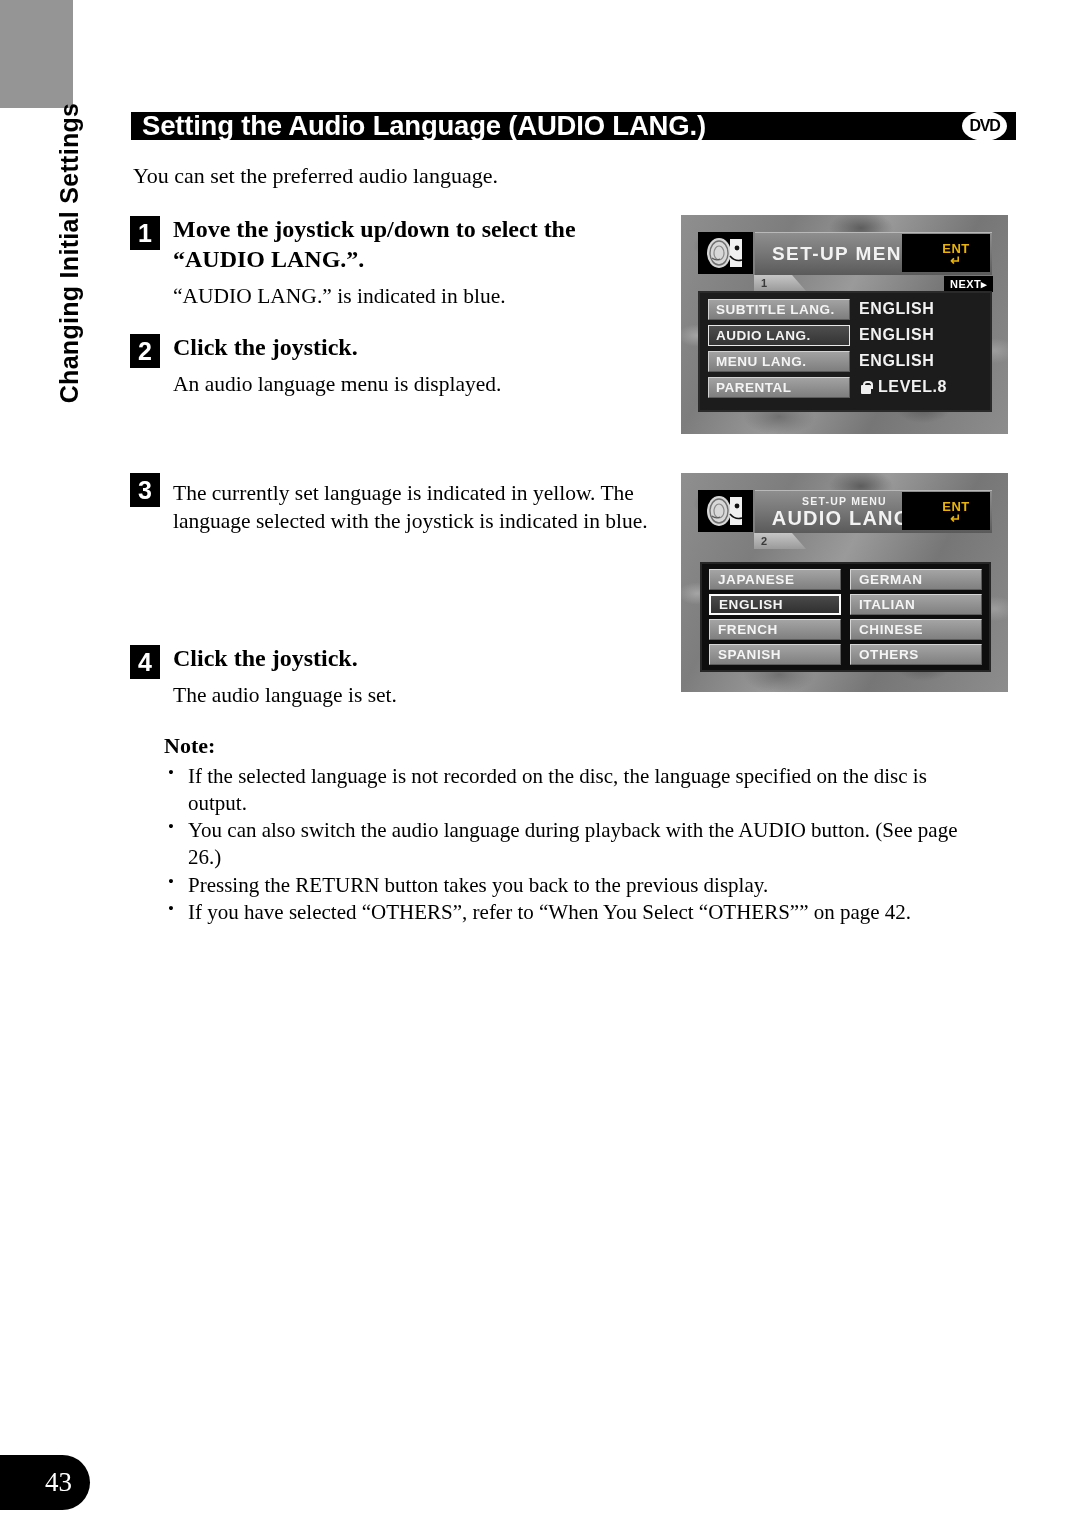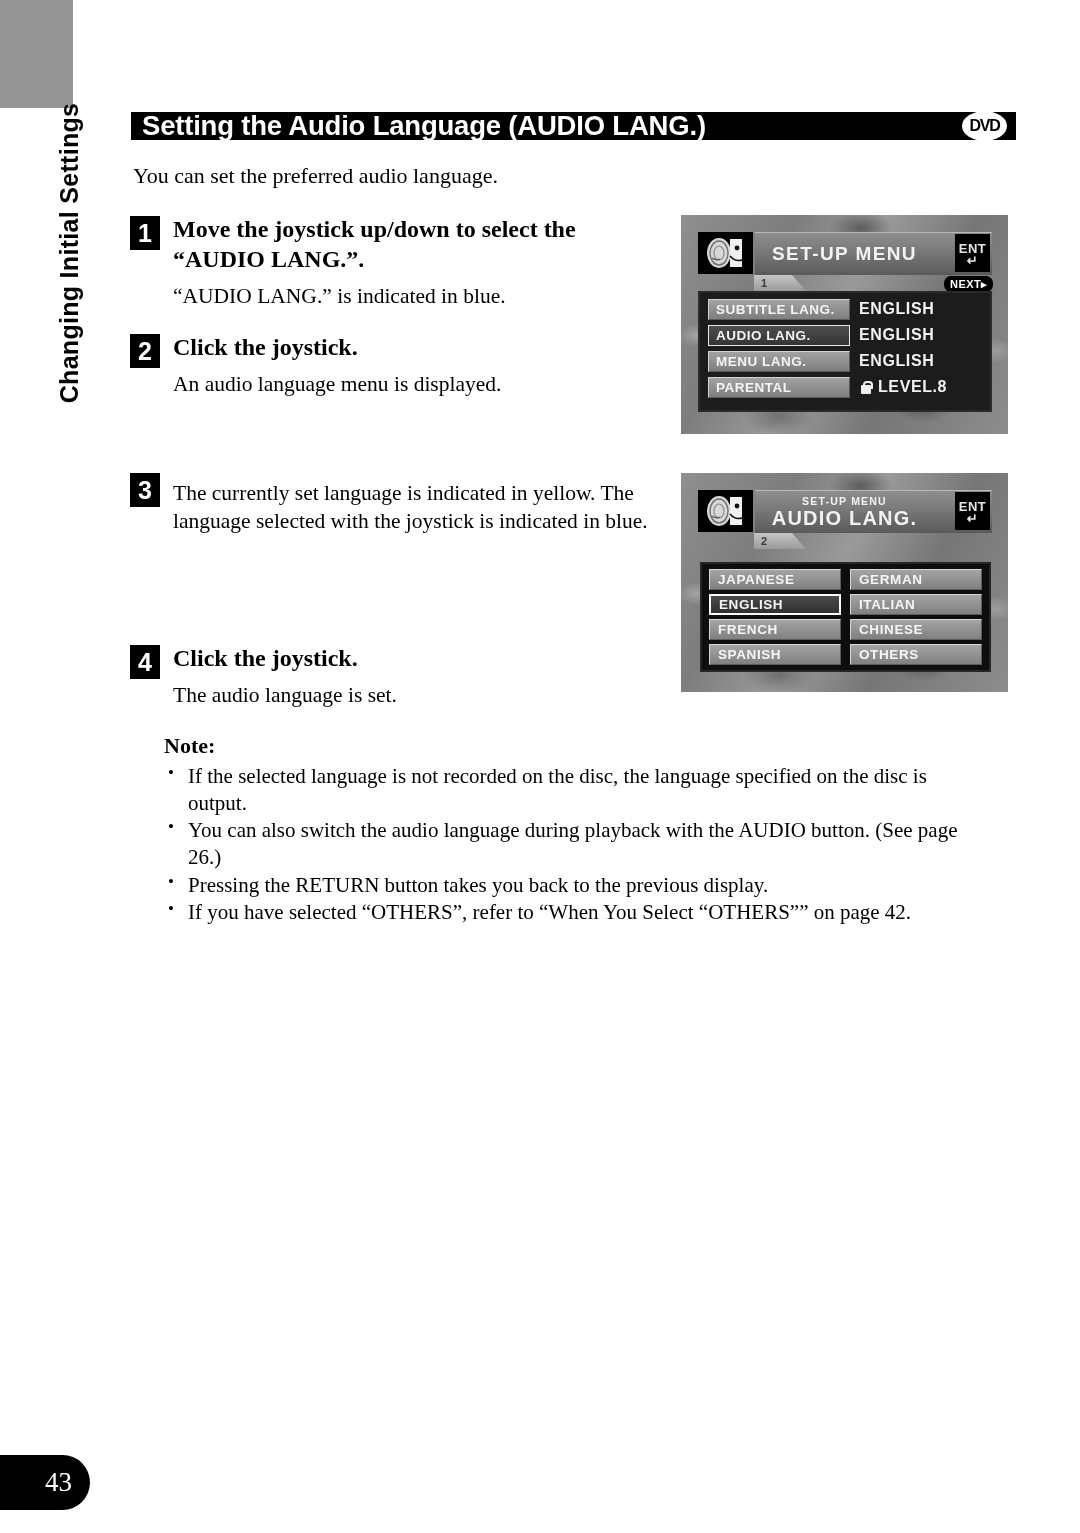--- a/index.html
+++ b/index.html
@@ -117,30 +117,31 @@
   }
   .dev-bar-title{
     position:absolute;left:0;right:58px;top:0;bottom:0;
     display:flex;align-items:center;justify-content:center;
     color:#f2f2f2;font-weight:bold;font-size:19px;letter-spacing:1.4px;
   }
   .dev-bar-title.two{flex-direction:column;justify-content:center;}
   .dev-sub{font-size:10.5px;letter-spacing:1.2px;line-height:1;margin-bottom:1px;}
   .dev-main{font-size:20px;letter-spacing:1.2px;line-height:1;}
   .ent-box{
-    position:absolute;right:2px;top:1px;width:35px;height:38px;background:#000;
-    color:#e5e5e5;font-size:13px;font-weight:bold;
+    position:absolute;right:2px;top:1px;width:68px;height:38px;background:#000;
+    color:#eab308;font-size:13px;font-weight:bold;
     display:flex;flex-direction:column;align-items:center;justify-content:center;
     letter-spacing:.5px;
+    padding-left:20px;
   }
   .ent-arrow{font-size:13px;line-height:8px;margin-top:1px;}
   .next-box{
     position:absolute;right:-1px;top:43px;width:49px;height:16px;background:#000;
     color:#fff;font-size:11px;font-weight:bold;letter-spacing:.4px;
-    display:flex;align-items:center;justify-content:center;border-radius:7px;
+    display:flex;align-items:center;justify-content:center;
   }
   .dev-tab{
     position:absolute;left:-1px;top:42px;width:52px;height:16px;
     background:linear-gradient(180deg,#c6c6c6,#9a9a9a);
     clip-path:polygon(0 0,38px 0,52px 100%,0 100%);
     color:#3a3a3a;font-size:11px;font-weight:bold;
     display:flex;align-items:center;padding-left:7px;box-sizing:border-box;
   }
 
   

